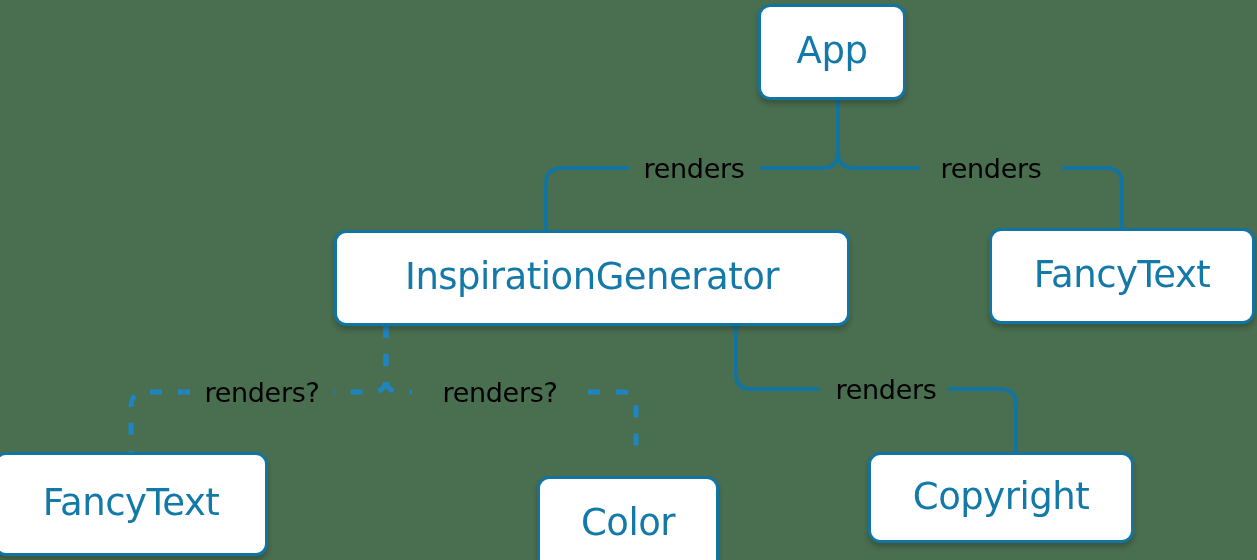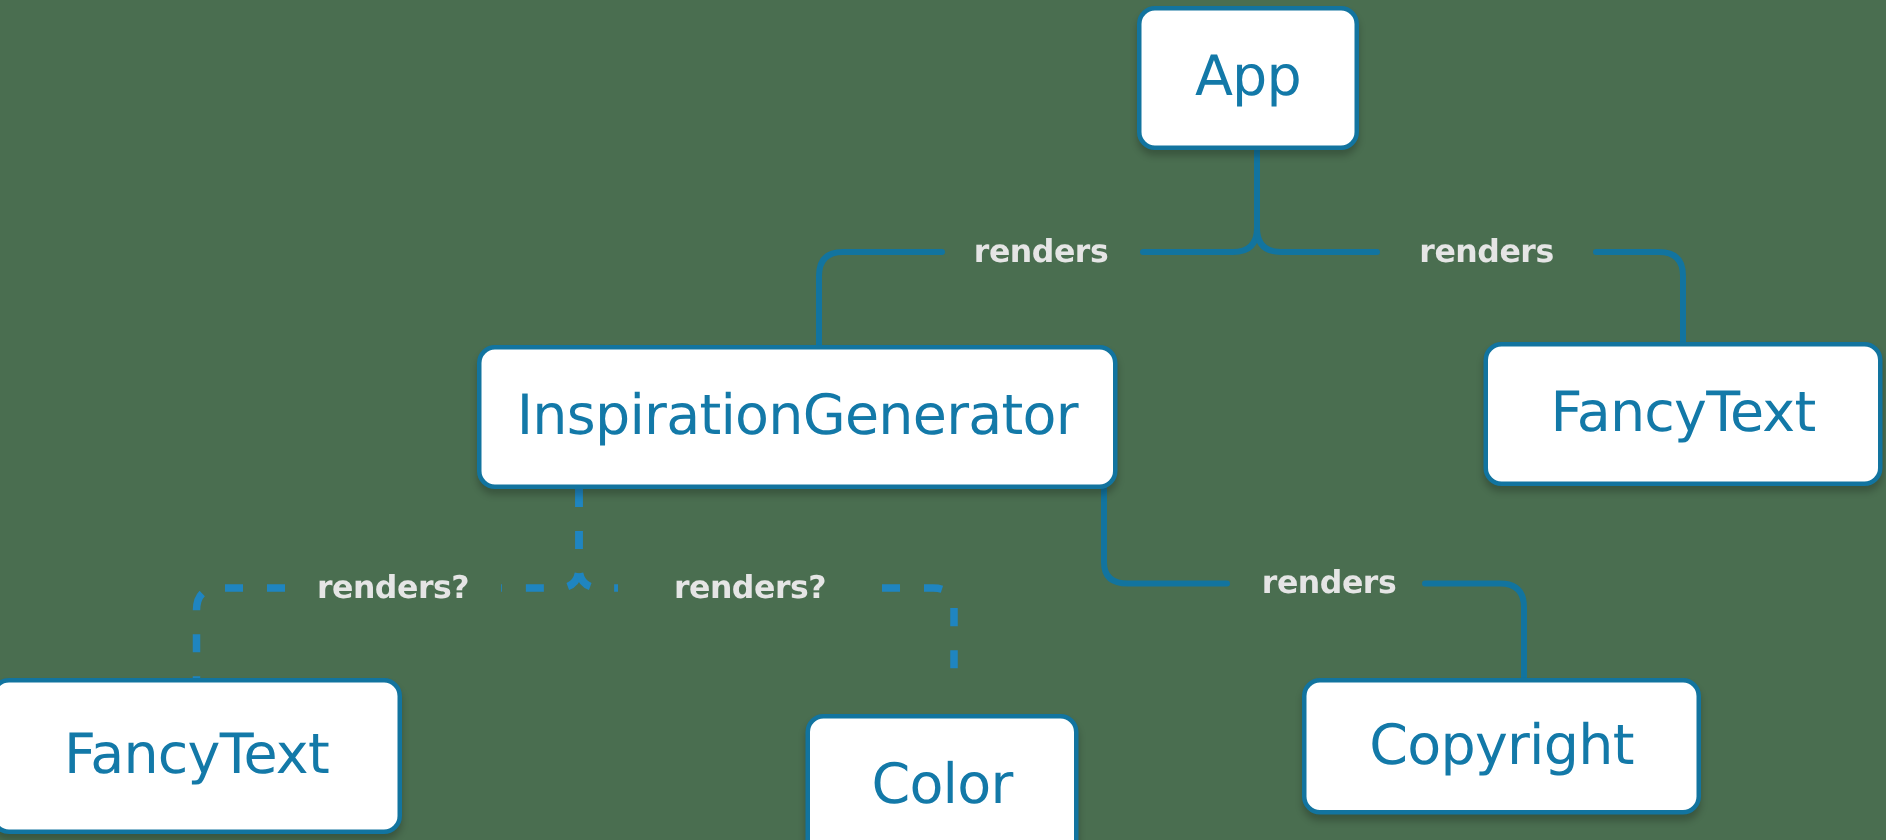--- a/index.html
+++ b/index.html
@@ -43,24 +43,24 @@
     z-index: 5;
     white-space: nowrap;
   }
   .node-label {
     display: block;
     line-height: 1;
     padding-bottom: 3px;
   }
   .edge-label {
     position: absolute;
-    color: #e5e5e5;
+    color: #000000;
     font-family: "DejaVu Sans", sans-serif;
-    font-size: 21px;
-    font-weight: 700;
+    font-size: 27px;
+    font-weight: 400;
     letter-spacing: -0.3px;
     white-space: nowrap;
     z-index: 6;
     transform: translate(-50%, -50%);
     line-height: 1;
   }
 </style>
 </head>
 <body style="background: rgb(74, 110, 80);">
 
@@ -76,21 +76,21 @@
 
     <path d="M 386 326 L 386 378 Q 386 392 400 392 L 412 392 M 588 392 L 622 392 Q 636 392 636 406 L 636 452" fill="none" stroke="#1f85c0" stroke-width="5" stroke-linecap="butt" stroke-dasharray="12 16"></path>
 
     <path d="M 736 326 L 736 375 Q 736 389 752 389 L 818 389 M 950 389 L 1000 389 Q 1016 389 1016 405 L 1016 452" fill="none" stroke="#12749f" stroke-width="4" stroke-linecap="round"></path>
   </svg>
 
   <div class="node" id="node-app" style="left: 758px; top: 4px; width: 148px; height: 96px;">
     <span class="node-label">App</span>
   </div>
 
-  <div class="node" id="node-inspgen" style="left: 318px; top: 230px; width: 427px; height: 96px;">
+  <div class="node" id="node-inspgen" style="left: 334px; top: 230px; width: 516px; height: 96px;">
     <span class="node-label">InspirationGenerator</span>
   </div>
 
   <div class="node" id="node-fancytop" style="left: 989px; top: 228px; width: 266px; height: 96px;">
     <span class="node-label">FancyText</span>
   </div>
 
   <div class="node" id="node-fancybot" style="left: -6px; top: 452px; width: 274px; height: 104px;">
     <span class="node-label">FancyText</span>
   </div>

